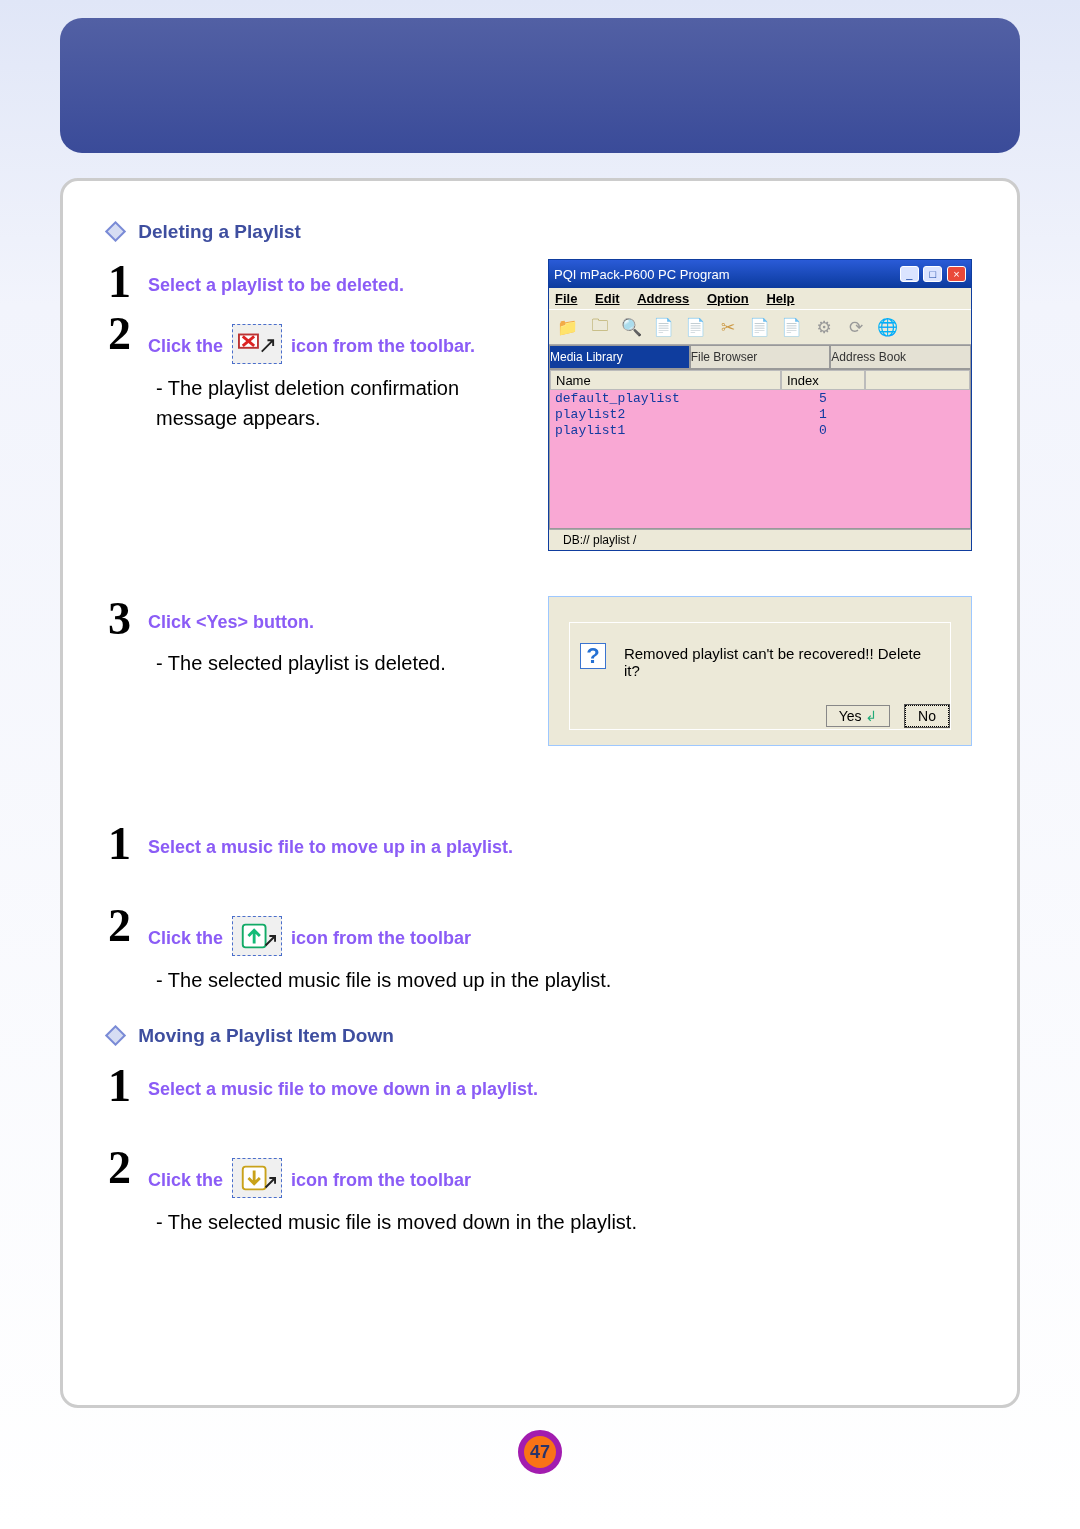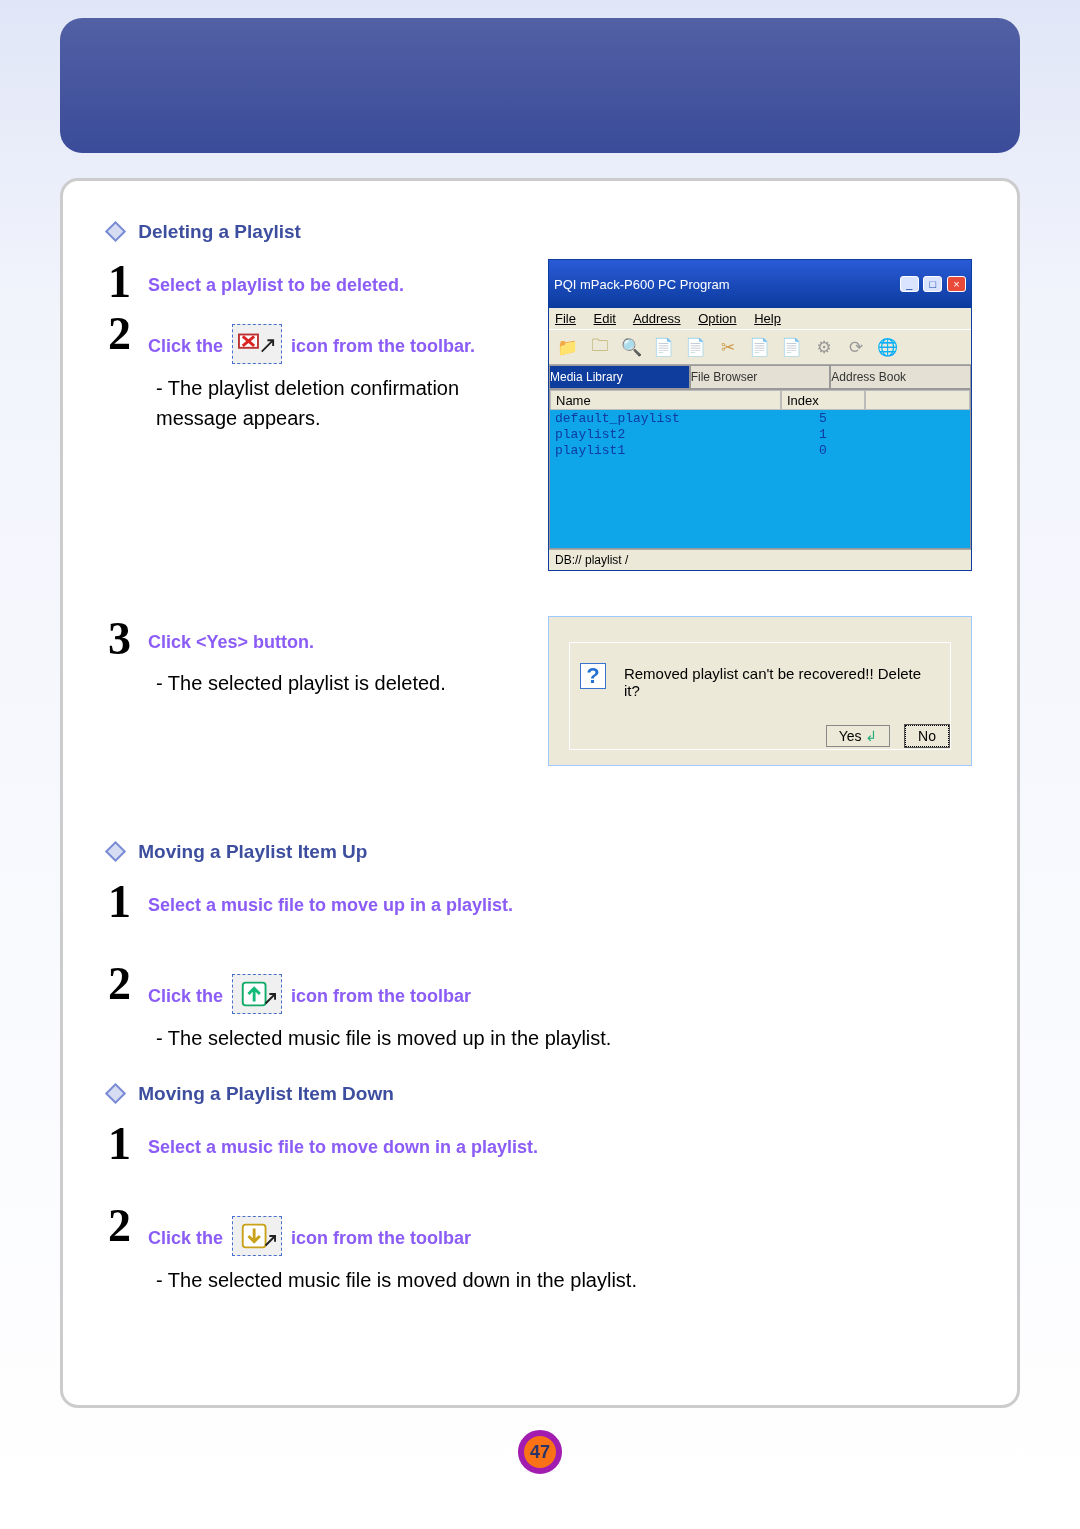--- a/index.html
+++ b/index.html
@@ -96,21 +96,21 @@
   .right-col { flex: 1; }
   
   .app-window {
     border: 1px solid #0f3d9e;
     font-size: 12px;
     background: #ece9d8;
   }
   .app-titlebar {
     background: linear-gradient(to bottom, #2a5bd7, #0b3a9d);
     color: #fff;
-    padding: 16px 5px;
+    padding: 6px 5px;
     display: flex;
     align-items: center;
     justify-content: space-between;
     font-size: 13px;
   }
   .win-btns span {
     display: inline-block;
     width: 19px; height: 16px;
     background: #dbe4ff;
     border: 1px solid #fff;
@@ -121,21 +121,21 @@
     text-align: center;
     line-height: 14px;
   }
   .win-btns .xc { background: #ea4a3a; color: #fff; }
   .app-menu {
     background: #ece9d8;
     padding: 3px 6px;
     color: #000;
     font-size: 13px;
   }
-  .app-menu u { text-decoration: underline; margin-right: 14px; }
+  .app-menu u { text-decoration: underline; margin-right: 14px; font-weight: bold; }
   .app-toolbar {
     background: #ece9d8;
     padding: 4px 6px;
     display: flex;
     gap: 6px;
     border-top: 1px solid #fff;
     border-bottom: 1px solid #aaa;
   }
   .tb-ic {
     width: 26px; height: 26px;
@@ -152,21 +152,21 @@
     padding: 4px 0;
     border: 1px solid #999;
     background: #e4e1d4;
     color: #333;
   }
   .app-tab.active {
     background: #0f3d9e;
     color: #fff;
   }
   .app-table {
-    background: #0ea5e9;
+    background: #f9a8d4;
     color: #103aa1;
     font-family: "Courier New", monospace;
     font-size: 13px;
     border: 1px solid #999;
     height: 160px;
   }
   .app-table th {
     background: #ece9d8;
     color: #000;
     font-weight: normal;
@@ -174,21 +174,21 @@
     text-align: left;
     padding: 1px 5px;
     font-family: Arial;
   }
   .app-table td {
     padding: 0 5px;
   }
   .app-status {
     background: #ece9d8;
     border-top: 1px solid #aaa;
-    padding: 3px 6px;
+    padding: 3px 14px;
     color: #000;
     font-size: 12px;
   }
   
   .dialog {
     border: 1px solid #9ec8ff;
     background: #ece9d8;
     padding: 25px 20px 15px 20px;
     position: relative;
   }
@@ -368,24 +368,20 @@
               <span style="color:#2a7;">↲</span>
             </span>
             <span class="dlg-btn default">No</span>
           </div>
         </div>
       </div>
     </div>
 
     <div style="height:75px;"></div>
 
-    <div class="section-title">
-      <span class="diamond"></span>
-      <span>Moving a Playlist Item Up</span>
-    </div>
 
     <div class="step-row">
       <div class="step-num">1</div>
       <div class="step-text">Select a music file to move up in a playlist.</div>
     </div>
 
     <div class="spacer-md"></div>
 
     <div class="step-row">
       <div class="step-num">2</div>

